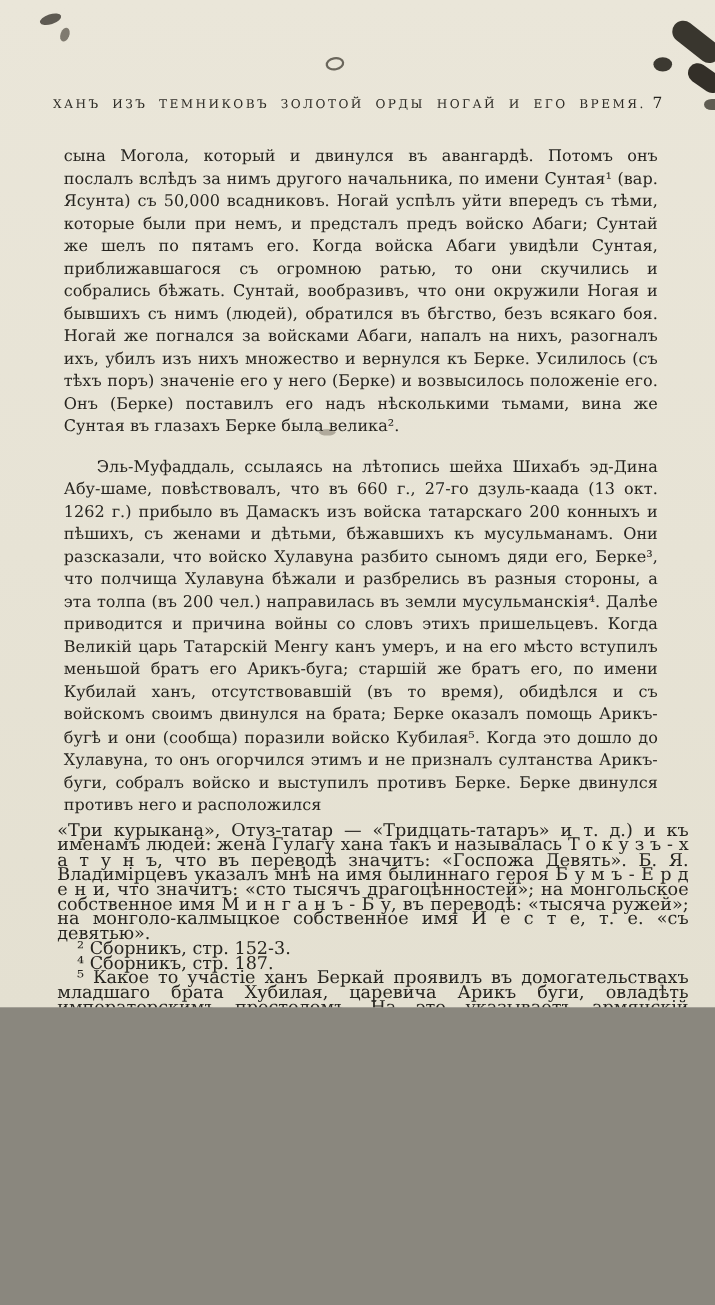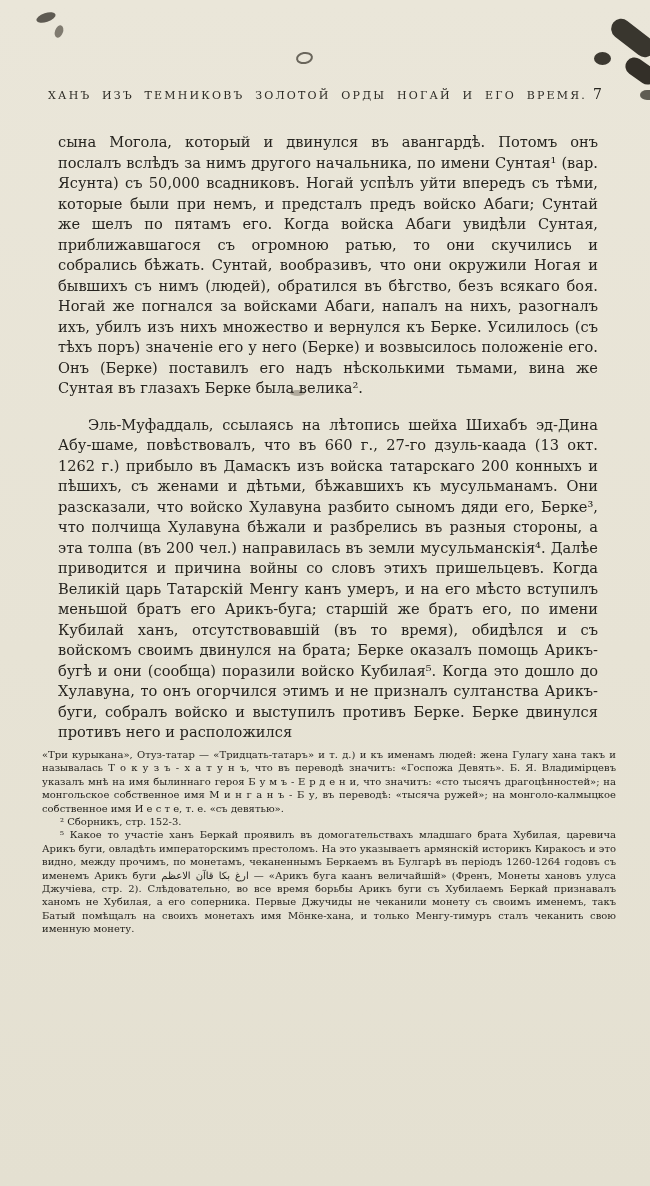--- a/index.html
+++ b/index.html
@@ -1,19 +1,19 @@
 <!DOCTYPE html>
 <html><head>
 <meta charset="utf-8">
 <style>
   html, body { margin: 0; padding: 0; background: #8a877e; }
   .page {
     position: relative;
     width: 650px;
-    height: 1186px;
+    height: 916px;
     margin: 0 auto;
     background: linear-gradient(180deg, #eae6d9 0%, #e7e3d5 55%, #e4e0d1 100%);
     color: #26241f;
     font-family: "DejaVu Serif", "Liberation Serif", serif;
     overflow: hidden;
     text-decoration: underline;
   }
   .header {
     position: absolute;
     top: 86px; left: 42px; right: 34px;
@@ -39,23 +39,23 @@
     top: 116px; left: 42px;
     width: 572px;
     font-size: 14.6px;
     line-height: 20.5px;
     text-align: justify;
   }
   .main p { margin: 16px; }
   .main p.indent { text-indent: 30px; }
   .footnotes {
     position: absolute;
-    top: 748px; left: 42px;
+    top: 748px; left: 52px;
     width: 574px;
-    font-size: 10px;
+    font-size: 16px;
     line-height: 13.4px;
     text-align: justify;
   }
   .footnotes p { margin: 0; }
   .footnotes p.indent { text-indent: 18px; }
   
   .artifact { position: absolute; pointer-events: none; }
   .a1 { left: 36px; top: 13px; width: 20px; height: 9px; background: #45413a; border-radius: 50%; transform: rotate(-18deg); opacity: .85; }
   .a2 { left: 55px; top: 25px; width: 8px; height: 13px; background: #524d43; border-radius: 50%; transform: rotate(20deg); opacity: .7; }
   .a3 { left: 608px; top: 28px; width: 50px; height: 20px; background: #39362e; border-radius: 10px; transform: rotate(38deg); }
@@ -85,16 +85,17 @@
   </div>
 
   <div class="main">
     <p class="no-indent">сына Могола, который и двинулся въ авангардѣ. Потомъ онъ послалъ вслѣдъ за нимъ другого начальника, по имени Сунтая¹ (вар. Ясунта) съ 50,000 всадниковъ. Ногай успѣлъ уйти впередъ съ тѣми, которые были при немъ, и предсталъ предъ войско Абаги; Сунтай же шелъ по пятамъ его. Когда войска Абаги увидѣли Сунтая, приближавшагося съ огромною ратью, то они скучились и собрались бѣжать. Сунтай, вообразивъ, что они окружили Ногая и бывшихъ съ нимъ (людей), обратился въ бѣгство, безъ всякаго боя. Ногай же погнался за войсками Абаги, напалъ на нихъ, разогналъ ихъ, убилъ изъ нихъ множество и вернулся къ Берке. Усилилось (съ тѣхъ поръ) значеніе его у него (Берке) и возвысилось положеніе его. Онъ (Берке) поставилъ его надъ нѣсколькими тьмами, вина же Сунтая въ глазахъ Берке была велика².</p>
     <p class="indent">Эль-Муфаддаль, ссылаясь на лѣтопись шейха Шихабъ эд-Дина Абу-шаме, повѣствовалъ, что въ 660 г., 27-го дзуль-каада (13 окт. 1262 г.) прибыло въ Дамаскъ изъ войска татарскаго 200 конныхъ и пѣшихъ, съ женами и дѣтьми, бѣжавшихъ къ мусульманамъ. Они разсказали, что войско Хулавуна разбито сыномъ дяди его, Берке³, что полчища Хулавуна бѣжали и разбрелись въ разныя стороны, а эта толпа (въ 200 чел.) направилась въ земли мусульманскія⁴. Далѣе приводится и причина войны со словъ этихъ пришельцевъ. Когда Великій царь Татарскій Менгу канъ умеръ, и на его мѣсто вступилъ меньшой братъ его Арикъ-буга; старшій же братъ его, по имени Кубилай ханъ, отсутствовавшій (въ то время), обидѣлся и съ войскомъ своимъ двинулся на брата; Берке оказалъ помощь Арикъ-бугѣ и они (сообща) поразили войско Кубилая⁵. Когда это дошло до Хулавуна, то онъ огорчился этимъ и не призналъ султанства Арикъ-буги, собралъ войско и выступилъ противъ Берке. Берке двинулся противъ него и расположился</p>
   </div>
 
   <div class="footnotes">
     <p class="no-indent">«Три курыкана», Отуз-татар — «Тридцать-татаръ» и т. д.) и къ именамъ людей: жена Гулагу хана такъ и называлась Т о к у з ъ - х а т у н ъ, что въ переводѣ значитъ: «Госпожа Девять». Б. Я. Владимірцевъ указалъ мнѣ на имя былиннаго героя Б у м ъ - Е р д е н и, что значитъ: «сто тысячъ драгоцѣнностей»; на монгольское собственное имя М и н г а н ъ - Б у, въ переводѣ: «тысяча ружей»; на монголо-калмыцкое собственное имя И е с т е, т. е. «съ девятью».</p>
     <p class="indent">² Сборникъ, стр. 152-3.</p>
+    <p class="indent">⁴ Сборникъ, стр. 187.</p>
     <p class="indent">⁵ Какое то участіе ханъ Беркай проявилъ въ домогательствахъ младшаго брата Хубилая, царевича Арикъ буги, овладѣть императорскимъ престоломъ. На это указываетъ армянскій историкъ Киракосъ и это видно, между прочимъ, по монетамъ, чеканеннымъ Беркаемъ въ Булгарѣ въ періодъ 1260-1264 годовъ съ именемъ Арикъ буги ارغ بكا قاآن الاعظم — «Арикъ буга каанъ величайшій» (Френъ, Монеты хановъ улуса Джучіева, стр. 2). Слѣдовательно, во все время борьбы Арикъ буги съ Хубилаемъ Беркай признавалъ ханомъ не Хубилая, а его соперника. Первые Джучиды не чеканили монету съ своимъ именемъ, такъ Батый помѣщалъ на своихъ монетахъ имя Мöнке-хана, и только Менгу-тимуръ сталъ чеканить свою именную монету.</p>
   </div>
 
 </div>
 
 </body></html>

